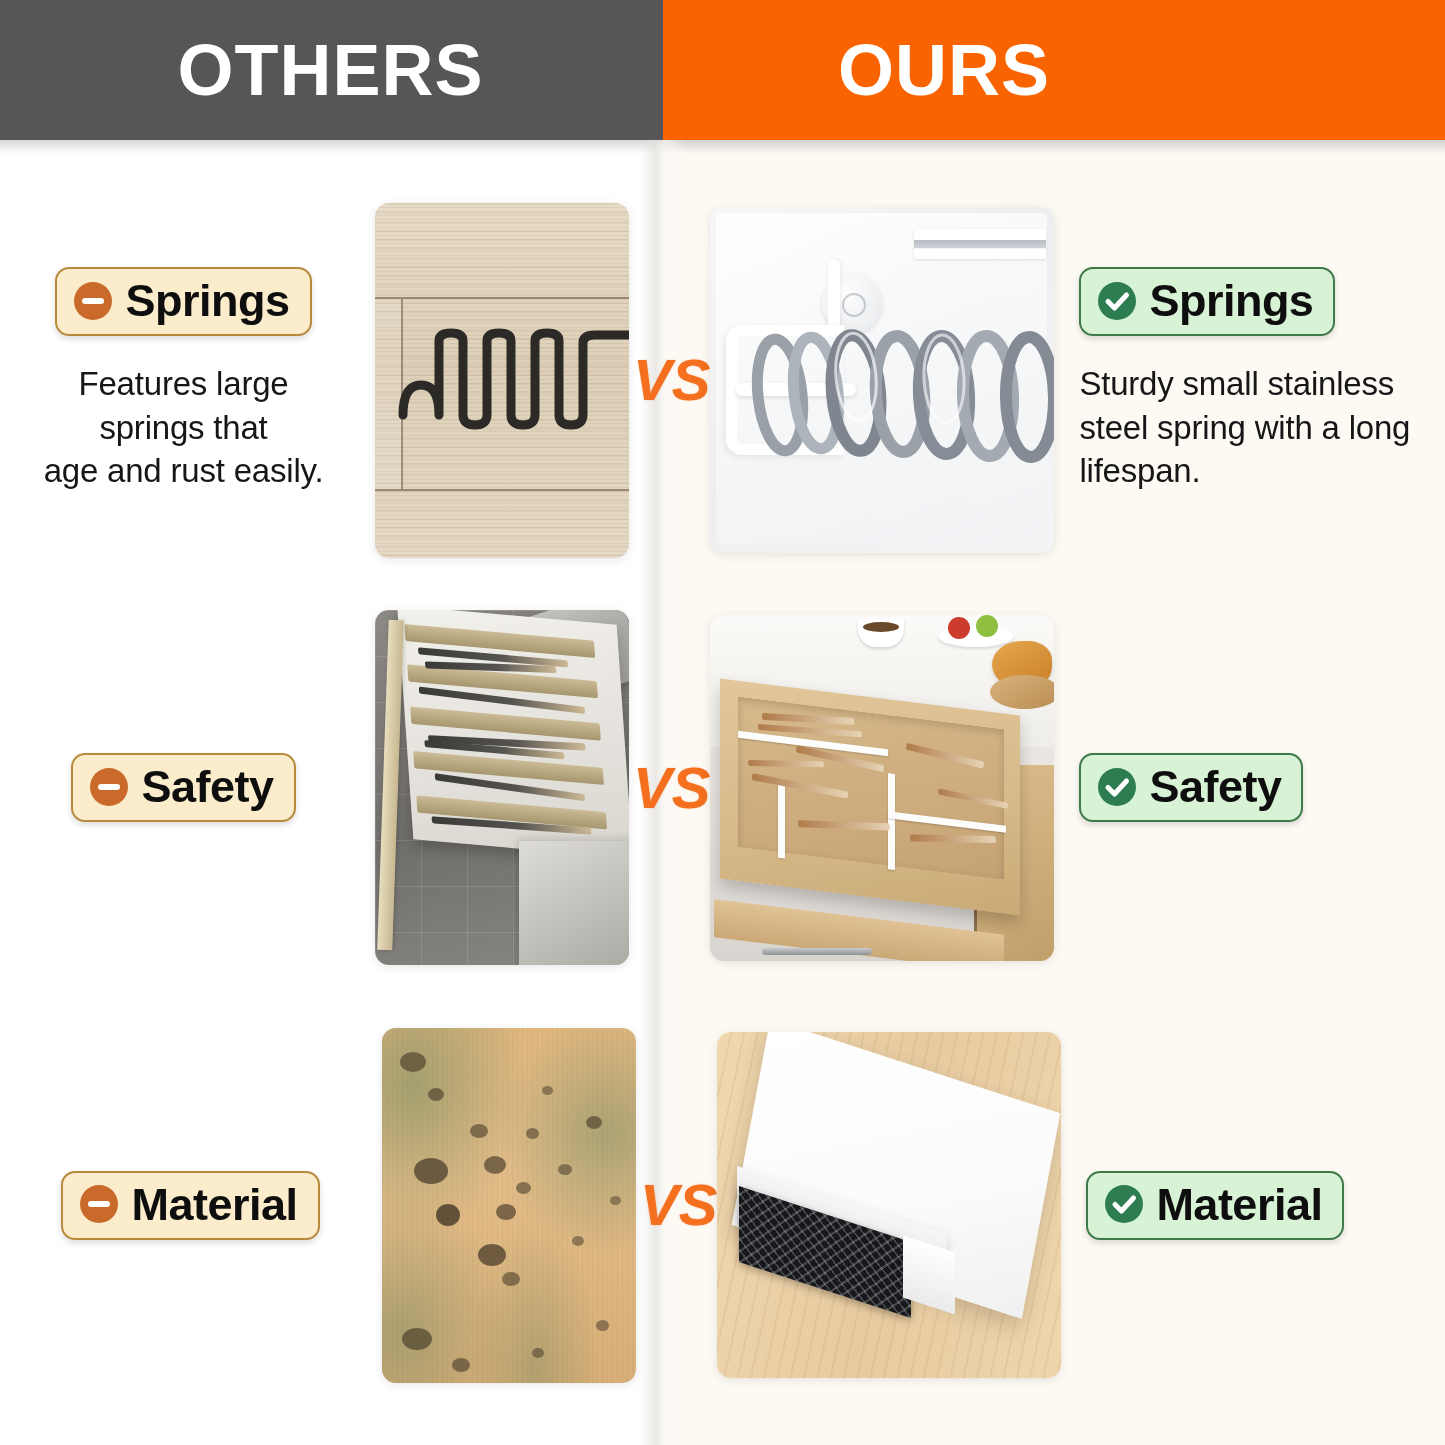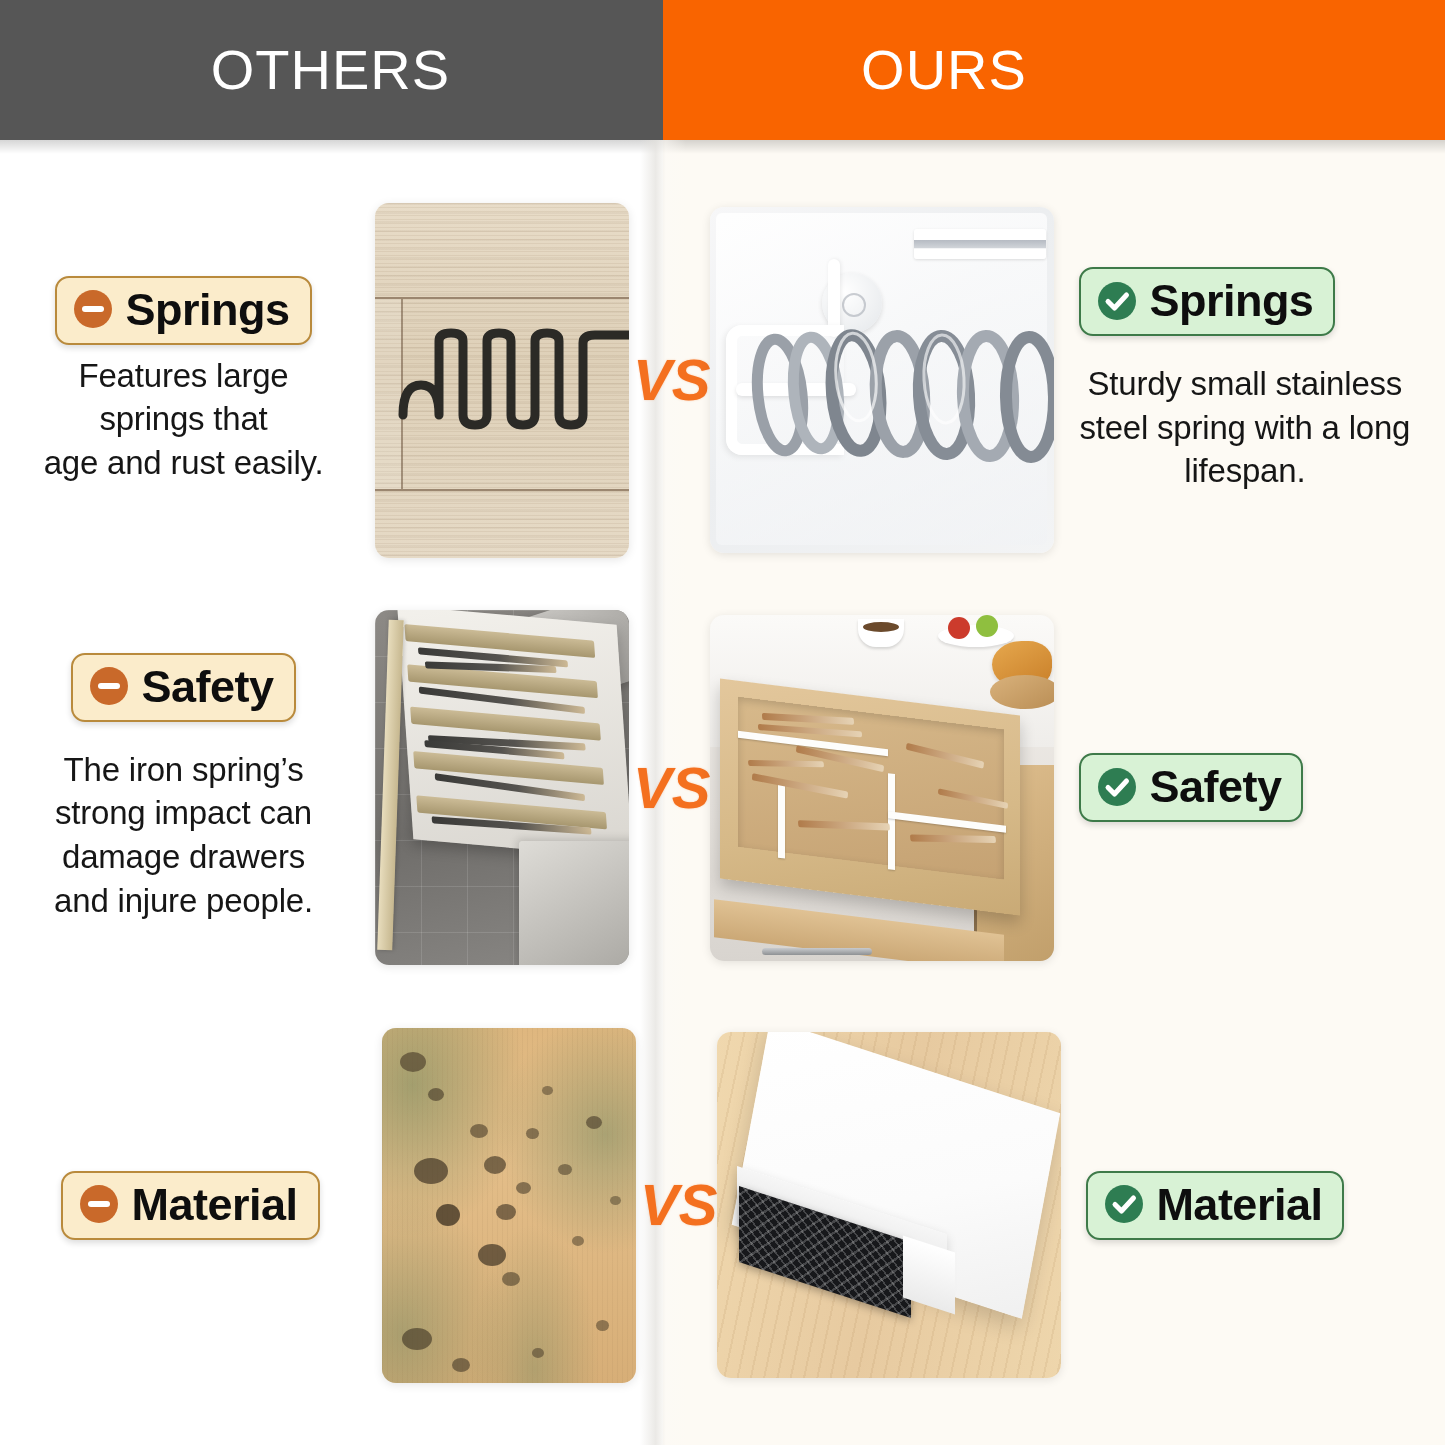--- a/index.html
+++ b/index.html
@@ -61,22 +61,22 @@
   .header-others {
     width: 663px;
     background: #565656;
   }
   .header-ours {
     width: 782px;
     background: #f96400;
   }
   .header-title {
     color: #ffffff;
-    font-size: 56px;
-    font-weight: normal;
+    font-size: 72px;
+    font-weight: bold;
     letter-spacing: 1px;
     line-height: 1;
     font-family: "Liberation Sans", sans-serif;
   }
   .header-others .header-title { transform: translateX(-1px); }
   .header-ours  .header-title { transform: translateX(-110px); }
   .header-shadow {
     position: absolute;
     left: 0; top: 140px;
     width: 1445px; height: 14px;
@@ -140,21 +140,21 @@
   
   .desc {
     margin-top: 26px;
     font-size: 33px;
     line-height: 1.32;
     color: #161616;
     letter-spacing: -0.2px;
     white-space: pre-line;
   }
   .desc.align-right-col { text-align: right; }
-  .desc.align-left-col  { text-align: center; }
+  .desc.align-left-col  { text-align: left; }
 
   
   .vs {
     font-size: 58px;
     font-weight: bold;
     font-style: italic;
     color: #f4701f;
     line-height: 1;
     text-shadow: 0 0 2px rgba(244,112,31,0.35);
   }
@@ -459,21 +459,21 @@
   <div class="row" id="row-0">
 
     <div class="text-col left">
       <div class="badge badge-bad">
         <svg class="badge-icon" width="40" height="40" viewBox="0 0 40 40">
           <circle cx="20" cy="20" r="19" fill="#c9692a"></circle>
           <rect x="9" y="17" width="22" height="6" rx="3" fill="#ffffff"></rect>
         </svg>
         <span class="badge-label">Springs</span>
       </div>
-      <div class="desc align-right-col" style="text-align:center;margin-top:9px;">Features large
+      <div class="desc align-right-col" style="text-align:center;">Features large
 springs that
 age and rust easily.</div>
     </div>
 
     <div class="img-col-left">
       <div class="photo small">
         <div class="wood-grain">
           <div class="wood-seam" style="top:94px;"></div>
           <div class="wood-seam" style="top:286px;"></div>
           <div class="wood-rail"></div>
@@ -534,24 +534,20 @@
   <div class="row" id="row-1">
 
     <div class="text-col left">
       <div class="badge badge-bad">
         <svg class="badge-icon" width="40" height="40" viewBox="0 0 40 40">
           <circle cx="20" cy="20" r="19" fill="#c9692a"></circle>
           <rect x="9" y="17" width="22" height="6" rx="3" fill="#ffffff"></rect>
         </svg>
         <span class="badge-label">Safety</span>
       </div>
-      <div class="desc" style="text-align:center;">The iron spring’s
-strong impact can
-damage drawers
-and injure people.</div>
     </div>
 
     <div class="img-col-left">
       <div class="photo small">
         <div class="drawer-bad">
           <div class="db-counter"></div>
           <div class="db-box">
             <div class="db-slat" style="top:18px;"></div>
             <div class="db-slat" style="top:58px;"></div>
             <div class="db-slat" style="top:100px;"></div>

